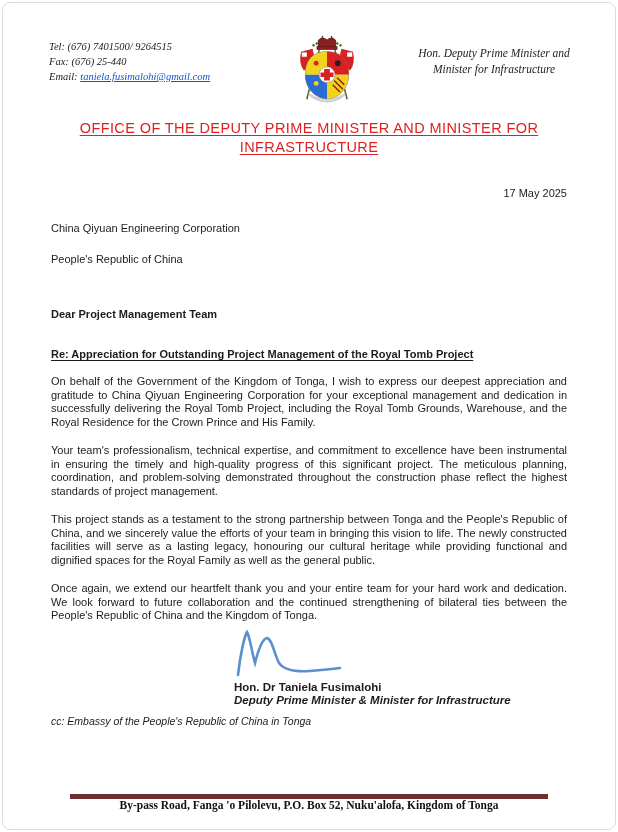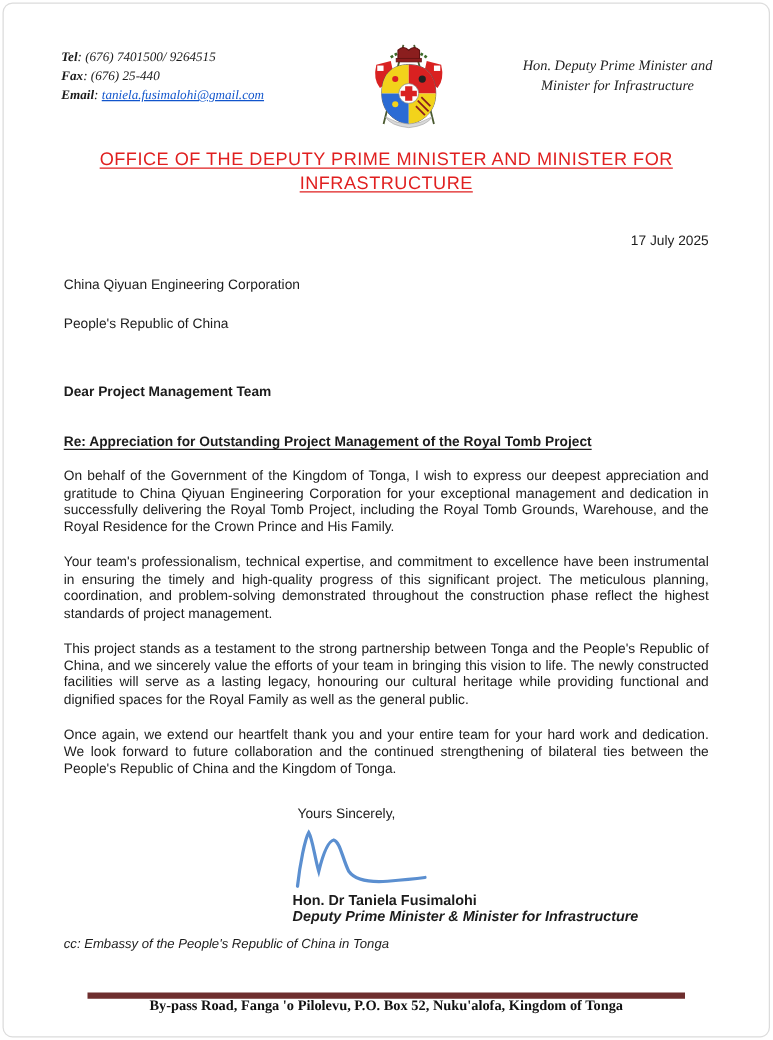--- a/index.html
+++ b/index.html
@@ -26,21 +26,21 @@
   }
   .contact {
     width: 200px;
     font-family: "Liberation Serif", serif;
     font-style: italic;
     font-size: 10.5px;
     line-height: 15px;
     color: #1a1a1a;
     padding-top: 6px;
   }
-  .contact b { font-weight: bold; text-align: center; }
+  .contact b { font-weight: normal; text-align: center; }
   .contact a {
     color: #1155cc;
     text-decoration: underline;
     font-style: italic;
   }
   .crest-wrap {
     width: 120px;
     display: flex;
     justify-content: center;
     margin-left: 18px;
@@ -185,35 +185,34 @@
         <path d="M24 84 Q 50 100 76 84 Q 70 94 50 96 Q 30 94 24 84 Z" fill="#d9d9d9" stroke="#aaaaaa" stroke-width="0.8"></path>
       </svg>
     </div>
 
     <div class="office-holder">Hon. Deputy Prime Minister and Minister for Infrastructure</div>
   </div>
 
   <div class="main-title">OFFICE OF THE DEPUTY PRIME MINISTER AND MINISTER FOR INFRASTRUCTURE</div>
 
   <div class="letter">
-    <div class="date-line">17 July 2025</div>
+    <div class="date-line">17 May 2025</div>
 
     <div class="recipient">China Qiyuan Engineering Corporation</div>
     <div class="recipient">People's Republic of China</div>
 
     <div class="salutation">Dear Project Management Team</div>
 
     <div class="subject">Re: Appreciation for Outstanding Project Management of the Royal Tomb Project</div>
 
     <p class="para">On behalf of the Government of the Kingdom of Tonga, I wish to express our deepest appreciation and gratitude to China Qiyuan Engineering Corporation for your exceptional management and dedication in successfully delivering the Royal Tomb Project, including the Royal Tomb Grounds, Warehouse, and the Royal Residence for the Crown Prince and His Family.</p>
     <p class="para">Your team's professionalism, technical expertise, and commitment to excellence have been instrumental in ensuring the timely and high-quality progress of this significant project. The meticulous planning, coordination, and problem-solving demonstrated throughout the construction phase reflect the highest standards of project management.</p>
     <p class="para">This project stands as a testament to the strong partnership between Tonga and the People's Republic of China, and we sincerely value the efforts of your team in bringing this vision to life. The newly constructed facilities will serve as a lasting legacy, honouring our cultural heritage while providing functional and dignified spaces for the Royal Family as well as the general public.</p>
     <p class="para">Once again, we extend our heartfelt thank you and your entire team for your hard work and dedication. We look forward to future collaboration and the continued strengthening of bilateral ties between the People's Republic of China and the Kingdom of Tonga.</p>
 
-    <div class="closing">Yours Sincerely,</div>
 
     <div class="signature-block">
       <svg class="signature-svg" width="120" height="52" viewBox="0 0 120 52">
         <path d="M4 48 C 6 30 10 10 13 5 C 16 10 18 26 21 36 C 24 24 28 12 33 11 C 38 12 40 26 45 36 C 50 43 62 45 76 44 C 88 43 98 42 106 41" fill="none" stroke="#5b8fd0" stroke-width="2.6" stroke-linecap="round"></path>
       </svg>
       <div class="signatory-name">Hon. Dr Taniela Fusimalohi</div>
       <div class="signatory-title">Deputy Prime Minister &amp; Minister for Infrastructure</div>
     </div>
 
     <div class="cc-line">cc: Embassy of the People's Republic of China in Tonga</div>

